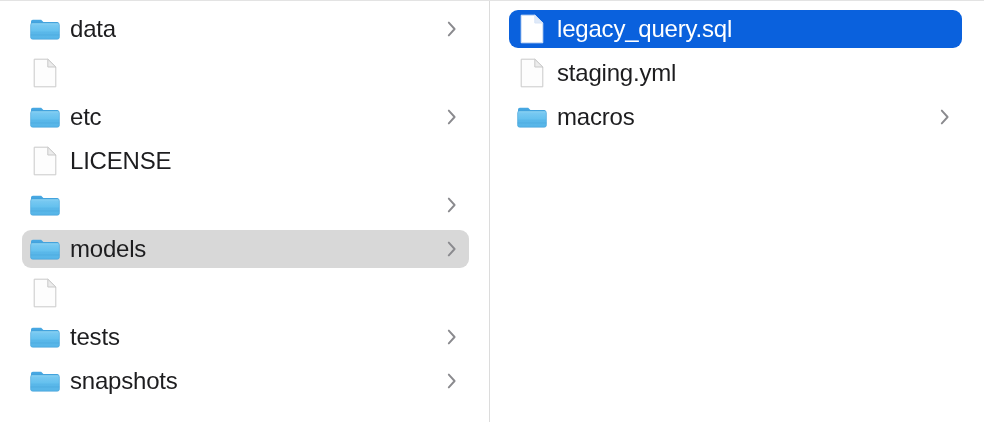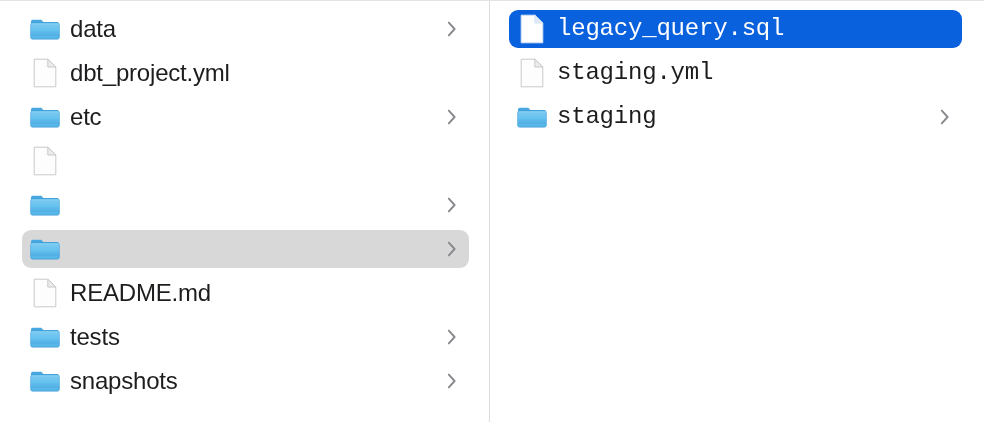--- a/index.html
+++ b/index.html
@@ -68,21 +68,20 @@
     margin-right: 20px;
     padding-left: 8px;
     padding-right: 10px;
   }
 
   .column.right .row {
     margin-left: 19px;
     margin-right: 21px;
     padding-left: 8px;
     padding-right: 10px;
-    font-family: Liberation Mono, monospace;
   }
 
   .row.selected-gray {
     background: #d8d8d8;
   }
 
   .row.selected-blue {
     background: #0a61dd;
   }
 
@@ -161,21 +160,20 @@
             </svg>
           </span>
         </div>
         <div class="row">
           <span class="icon-wrap">
             <svg width="24" height="30" viewBox="0 0 24 30" xmlns="http://www.w3.org/2000/svg">
               <path d="M1.2 1.2 h13.6 L22.8 9.0 V28.8 H1.2 Z" fill="#fdfdfd" stroke="#c9c9c9" stroke-width="1"></path>
               <path d="M14.8 1.2 L22.8 9.0 H14.8 Z" fill="#ececec" stroke="#c9c9c9" stroke-width="1" stroke-linejoin="round"></path>
             </svg>
           </span>
-          <span class="label">dbt_project.yml</span>
           <span class="spacer"></span>
           <span class="chevron"></span>
         </div>
         <div class="row">
           <span class="icon-wrap">
             <svg width="30" height="24" viewBox="0 0 30 24" xmlns="http://www.w3.org/2000/svg">
               <defs>
                 <linearGradient id="fbody" x1="0" y1="0" x2="0" y2="1">
                   <stop offset="0%" stop-color="#7ecbf2"></stop>
                   <stop offset="52%" stop-color="#63c0ee"></stop>
@@ -202,20 +200,21 @@
             </svg>
           </span>
         </div>
         <div class="row">
           <span class="icon-wrap">
             <svg width="24" height="30" viewBox="0 0 24 30" xmlns="http://www.w3.org/2000/svg">
               <path d="M1.2 1.2 h13.6 L22.8 9.0 V28.8 H1.2 Z" fill="#fdfdfd" stroke="#c9c9c9" stroke-width="1"></path>
               <path d="M14.8 1.2 L22.8 9.0 H14.8 Z" fill="#ececec" stroke="#c9c9c9" stroke-width="1" stroke-linejoin="round"></path>
             </svg>
           </span>
+          <span class="label">LICENSE</span>
           <span class="spacer"></span>
           <span class="chevron"></span>
         </div>
         <div class="row">
           <span class="icon-wrap">
             <svg width="30" height="24" viewBox="0 0 30 24" xmlns="http://www.w3.org/2000/svg">
               <defs>
                 <linearGradient id="fbody" x1="0" y1="0" x2="0" y2="1">
                   <stop offset="0%" stop-color="#7ecbf2"></stop>
                   <stop offset="52%" stop-color="#63c0ee"></stop>
@@ -256,35 +255,35 @@
                   <stop offset="100%" stop-color="#3f9fdb"></stop>
                 </linearGradient>
               </defs>
               <path d="M1 4.5 a1.8 1.8 0 0 1 1.8-1.8 h8.4 l2.2 2.2 h13.8 a1.8 1.8 0 0 1 1.8 1.8 v2.2 H1 Z" fill="url(#ftab)"></path>
               <rect x="0.6" y="6.0" width="28.8" height="16.2" rx="2.0" fill="url(#fbody)"></rect>
               <rect x="0.6" y="6.0" width="28.8" height="1.2" fill="#9ddcf7" opacity="0.75"></rect>
               <rect x="0.6" y="17.4" width="28.8" height="1.1" fill="#4aa8dd" opacity="0.55"></rect>
               <rect x="0.6" y="6.0" width="28.8" height="16.2" rx="2.0" fill="none" stroke="#3f9ed8" stroke-width="0.7" opacity="0.8"></rect>
             </svg>
           </span>
+          <span class="label">models</span>
           <span class="spacer"></span>
           <span class="chevron">
             <svg width="10" height="16" viewBox="0 0 10 16" xmlns="http://www.w3.org/2000/svg">
               <path d="M1.8 1.6 L7.6 8 L1.8 14.4" fill="none" stroke="#8a8a8e" stroke-width="1.9" stroke-linecap="round" stroke-linejoin="round"></path>
             </svg>
           </span>
         </div>
         <div class="row">
           <span class="icon-wrap">
             <svg width="24" height="30" viewBox="0 0 24 30" xmlns="http://www.w3.org/2000/svg">
               <path d="M1.2 1.2 h13.6 L22.8 9.0 V28.8 H1.2 Z" fill="#fdfdfd" stroke="#c9c9c9" stroke-width="1"></path>
               <path d="M14.8 1.2 L22.8 9.0 H14.8 Z" fill="#ececec" stroke="#c9c9c9" stroke-width="1" stroke-linejoin="round"></path>
             </svg>
           </span>
-          <span class="label">README.md</span>
           <span class="spacer"></span>
           <span class="chevron"></span>
         </div>
         <div class="row">
           <span class="icon-wrap">
             <svg width="30" height="24" viewBox="0 0 30 24" xmlns="http://www.w3.org/2000/svg">
               <defs>
                 <linearGradient id="fbody" x1="0" y1="0" x2="0" y2="1">
                   <stop offset="0%" stop-color="#7ecbf2"></stop>
                   <stop offset="52%" stop-color="#63c0ee"></stop>
@@ -383,21 +382,21 @@
                   <stop offset="100%" stop-color="#3f9fdb"></stop>
                 </linearGradient>
               </defs>
               <path d="M1 4.5 a1.8 1.8 0 0 1 1.8-1.8 h8.4 l2.2 2.2 h13.8 a1.8 1.8 0 0 1 1.8 1.8 v2.2 H1 Z" fill="url(#ftab)"></path>
               <rect x="0.6" y="6.0" width="28.8" height="16.2" rx="2.0" fill="url(#fbody)"></rect>
               <rect x="0.6" y="6.0" width="28.8" height="1.2" fill="#9ddcf7" opacity="0.75"></rect>
               <rect x="0.6" y="17.4" width="28.8" height="1.1" fill="#4aa8dd" opacity="0.55"></rect>
               <rect x="0.6" y="6.0" width="28.8" height="16.2" rx="2.0" fill="none" stroke="#3f9ed8" stroke-width="0.7" opacity="0.8"></rect>
             </svg>
           </span>
-          <span class="label">staging</span>
+          <span class="label">macros</span>
           <span class="spacer"></span>
           <span class="chevron">
             <svg width="10" height="16" viewBox="0 0 10 16" xmlns="http://www.w3.org/2000/svg">
               <path d="M1.8 1.6 L7.6 8 L1.8 14.4" fill="none" stroke="#8a8a8e" stroke-width="1.9" stroke-linecap="round" stroke-linejoin="round"></path>
             </svg>
           </span>
         </div>
       </div>
   </div>
 

